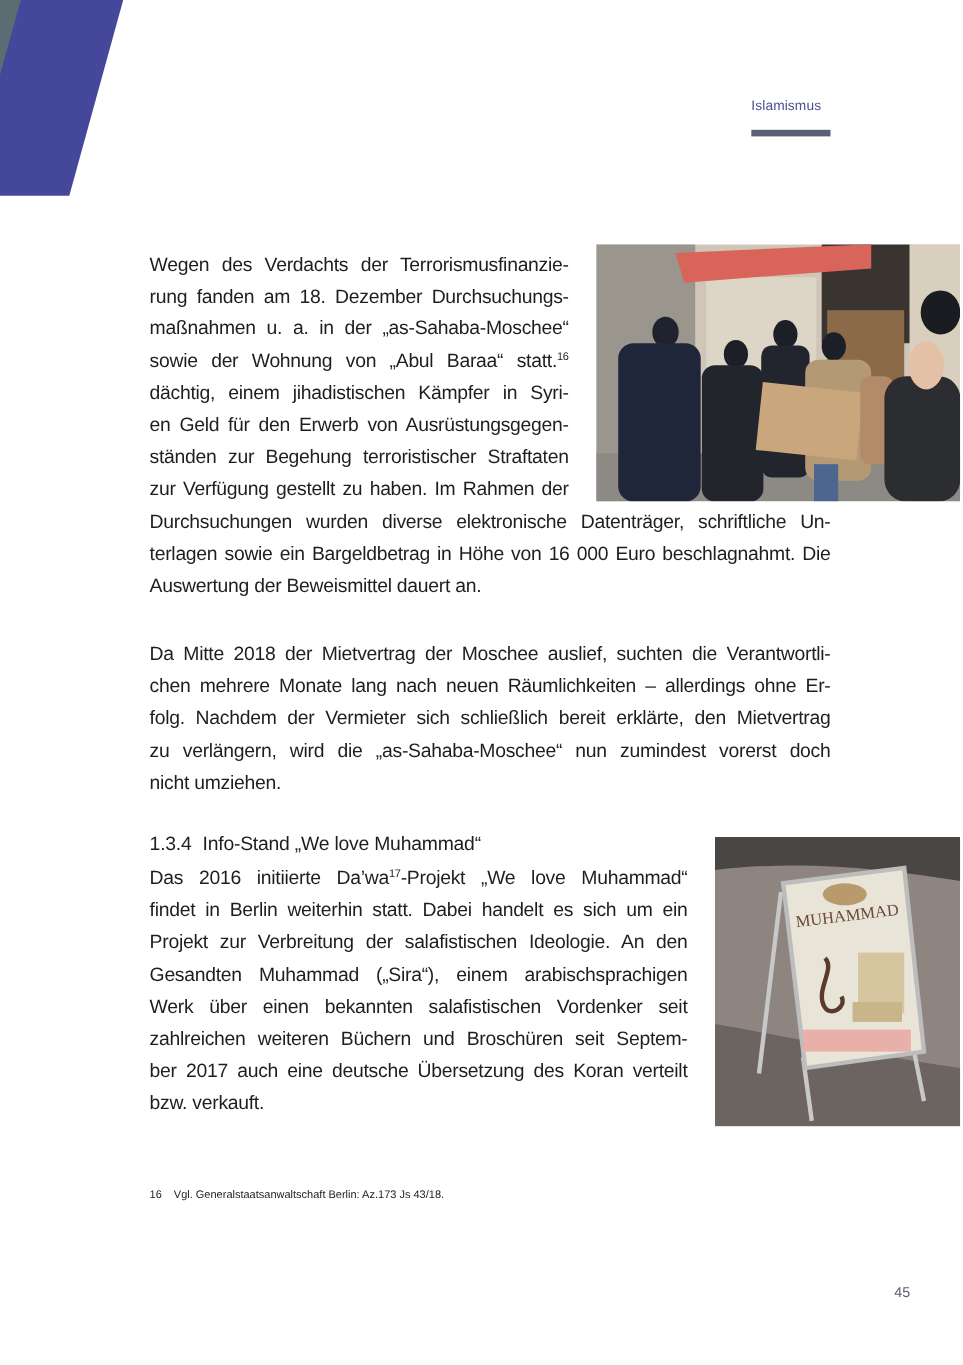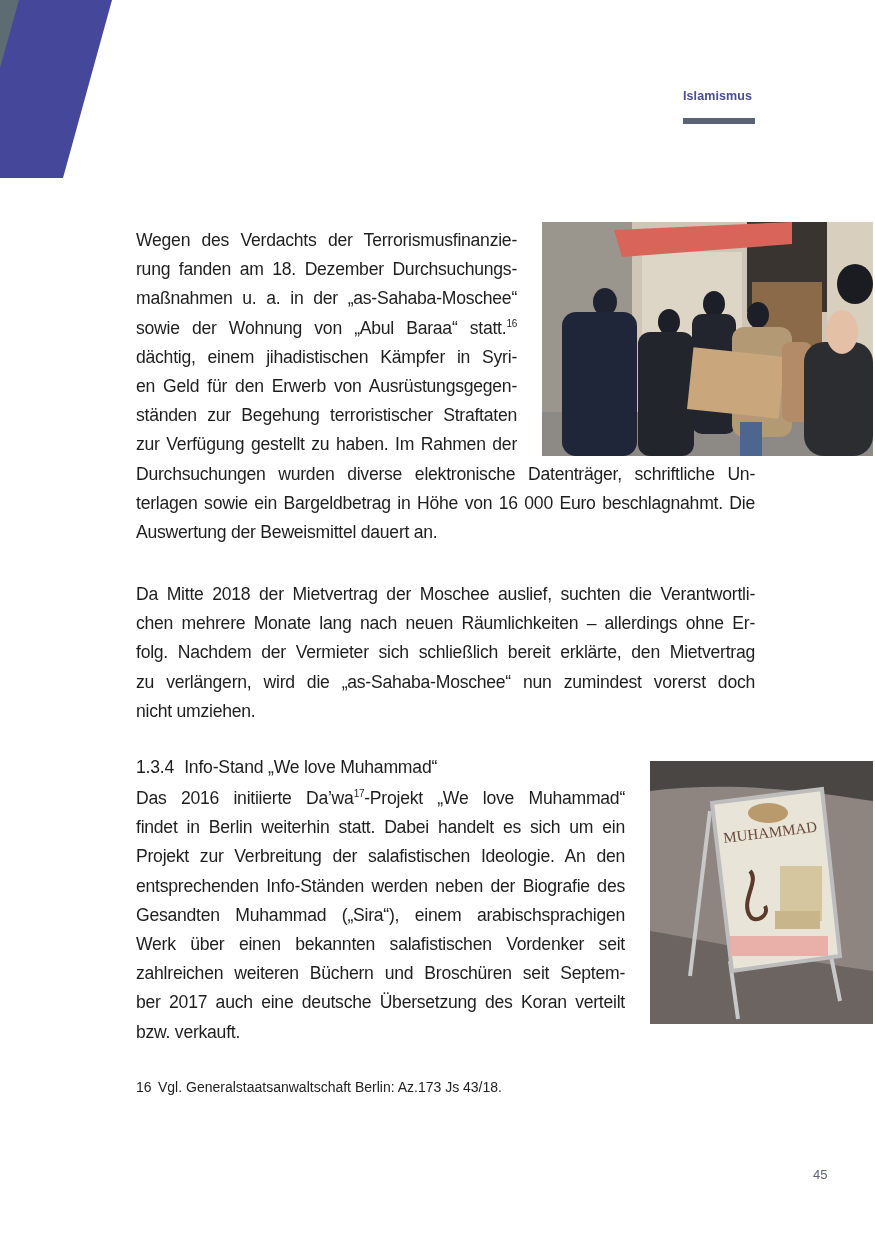--- a/index.html
+++ b/index.html
@@ -1,38 +1,38 @@
 <!DOCTYPE html>
 <html><head>
   <meta charset="utf-8">
   <style>
     html, body { margin: 0; padding: 0; background: #ffffff; }
     body { width: 875px; height: 1241px; position: relative; overflow: hidden;
            font-family: "Liberation Sans", "DejaVu Sans", sans-serif; color: #1e1e1e; }
 
     .corner-deco { position: absolute; left: 0; top: 0; width: 120px; height: 180px; }
 
-    .running-head { position: absolute; left: 683px; top: 89px; font-size: 12.5px; font-weight: bold;
+    .running-head { position: absolute; left: 683px; top: 89px; font-size: 12.5px; font-weight: normal;
                     color: #4b4e8f; letter-spacing: 0.1px; }
     .running-rule { position: absolute; left: 683px; top: 118px; width: 72px; height: 6px; background: #5b6274; }
 
     .body-text { font-size: 17.6px; line-height: 29.2px; text-align: justify; letter-spacing: -0.25px; }
     .para { position: absolute; margin: 0; }
     .ln { display: block; height: 29.2px; white-space: nowrap; text-align-last: justify; text-align: justify; }
     .ln.last { text-align-last: left; }
     sup { font-size: 10px; vertical-align: 7px; line-height: 0; }
 
     .photo { position: absolute; overflow: hidden; }
     .photo svg { display: block; width: 100%; height: 100%; }
 
     .section-heading { position: absolute; left: 136px; top: 757px; font-size: 17.6px; font-weight: normal;
                        margin: 0; letter-spacing: -0.2px; }
     .section-heading .num { margin-right: 10px; }
 
-    .footnotes { position: absolute; left: 136px; top: 1078px; font-size: 14px; line-height: 18px; color: #222; }
+    .footnotes { position: absolute; left: 136px; top: 1078px; font-size: 10px; line-height: 18px; color: #222; }
     .footnote .fn-num { display: inline-block; width: 22px; }
 
     .page-number { position: absolute; left: 813px; top: 1167px; font-size: 13px; color: #5b6274; font-weight: normal; }
   </style>
 </head>
 <body>
 
 <svg class="corner-deco" viewBox="0 0 120 180">
   <polygon points="0,0 112,0 63,178 0,178" fill="#45489a"></polygon>
   <polygon points="0,0 19,0 0,68" fill="#5d6b72"></polygon>
@@ -92,21 +92,20 @@
 </div>
 
 <h3 class="section-heading">
   <span class="num">1.3.4</span><span>Info-Stand „We love Muhammad“</span>
 </h3>
 
 <div class="para body-text" style="left:136px; top:784px;">
   <span class="ln" style="width:489px"><span>Das 2016 initiierte Da’wa</span><sup>17</sup><span>-Projekt „We love Muhammad“</span></span>
   <span class="ln" style="width:489px">findet in Berlin weiterhin statt. Dabei handelt es sich um ein</span>
   <span class="ln" style="width:489px">Projekt zur Verbreitung der salafistischen Ideologie. An den</span>
-  <span class="ln" style="width:489px">entsprechenden Info-Ständen werden neben der Biografie des</span>
   <span class="ln" style="width:489px">Gesandten Muhammad („Sira“), einem arabischsprachigen</span>
   <span class="ln" style="width:489px">Werk über einen bekannten salafistischen Vordenker seit</span>
   <span class="ln" style="width:489px">zahlreichen weiteren Büchern und Broschüren seit Septem-</span>
   <span class="ln" style="width:489px">ber 2017 auch eine deutsche Übersetzung des Koran verteilt</span>
   <span class="ln last" style="width:489px">bzw. verkauft.</span>
 </div>
 
 <div class="photo" style="left:650px; top:761px; width:223px; height:263px;">
   <svg viewBox="0 0 223 263" preserveAspectRatio="none">
     <rect width="223" height="263" fill="#8e8580"></rect>

